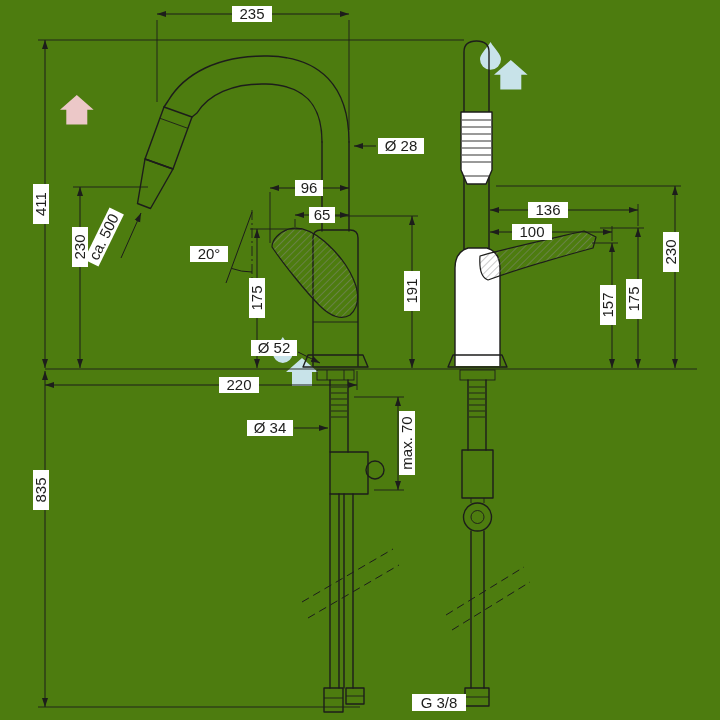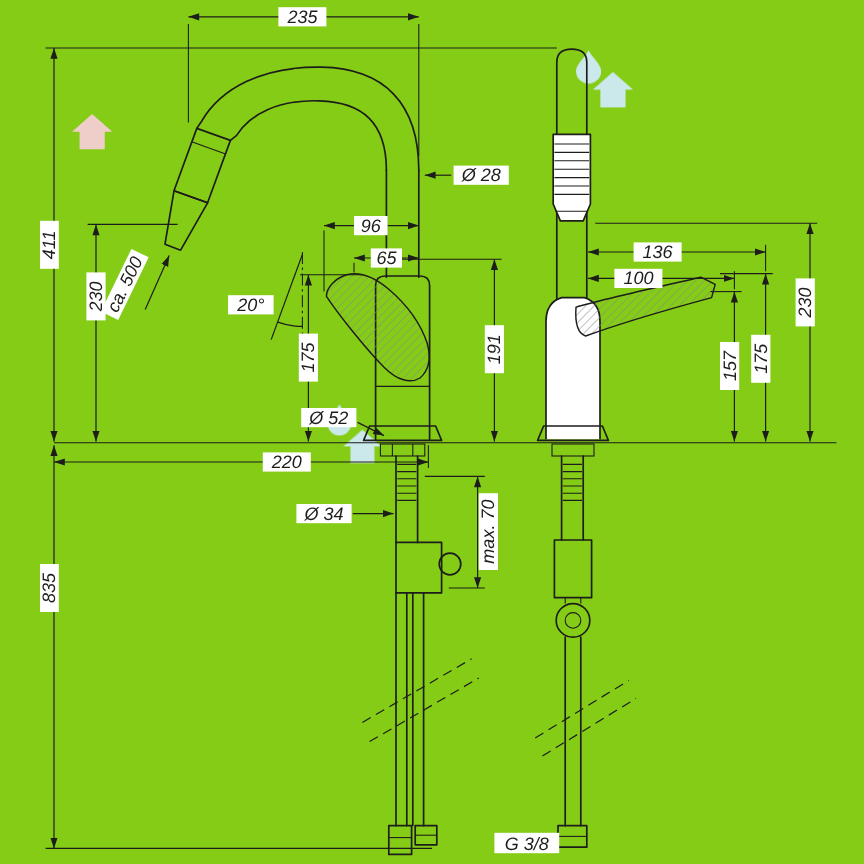--- a/index.html
+++ b/index.html
@@ -1,16 +1,16 @@
 <!DOCTYPE html>
 <html><head>
 <meta charset="utf-8">
 <style>
   html,body{margin:0;padding:0;background:#ffffff;}
-  .stage{position:relative;width:720px;height:720px;background:#84cc16;font-family:"Liberation Sans",sans-serif;font-style:italic;}
+  .stage{position:relative;width:720px;height:720px;background:#4d7c0f;font-family:"Liberation Sans",sans-serif;}
   svg{display:block;}
   .ol{fill:none;stroke:#1d1d1b;stroke-width:1.4;stroke-linejoin:round;stroke-linecap:round;}
   .wfill{fill:#ffffff;stroke:#1d1d1b;stroke-width:1.4;stroke-linejoin:round;}
   .thin{fill:none;stroke:#1d1d1b;stroke-width:0.9;}
   .dim{fill:none;stroke:#1d1d1b;stroke-width:1;}
   .ext{fill:none;stroke:#1d1d1b;stroke-width:0.9;}
   .brk{fill:none;stroke:#1d1d1b;stroke-width:1;stroke-dasharray:8 5;}
   .cline{fill:none;stroke:#1d1d1b;stroke-width:0.9;stroke-dasharray:10 3 2 3;}
   .hatched{fill:url(#hatch);stroke:#1d1d1b;stroke-width:1.2;stroke-linejoin:round;}
   .lblbg{fill:#ffffff;}

